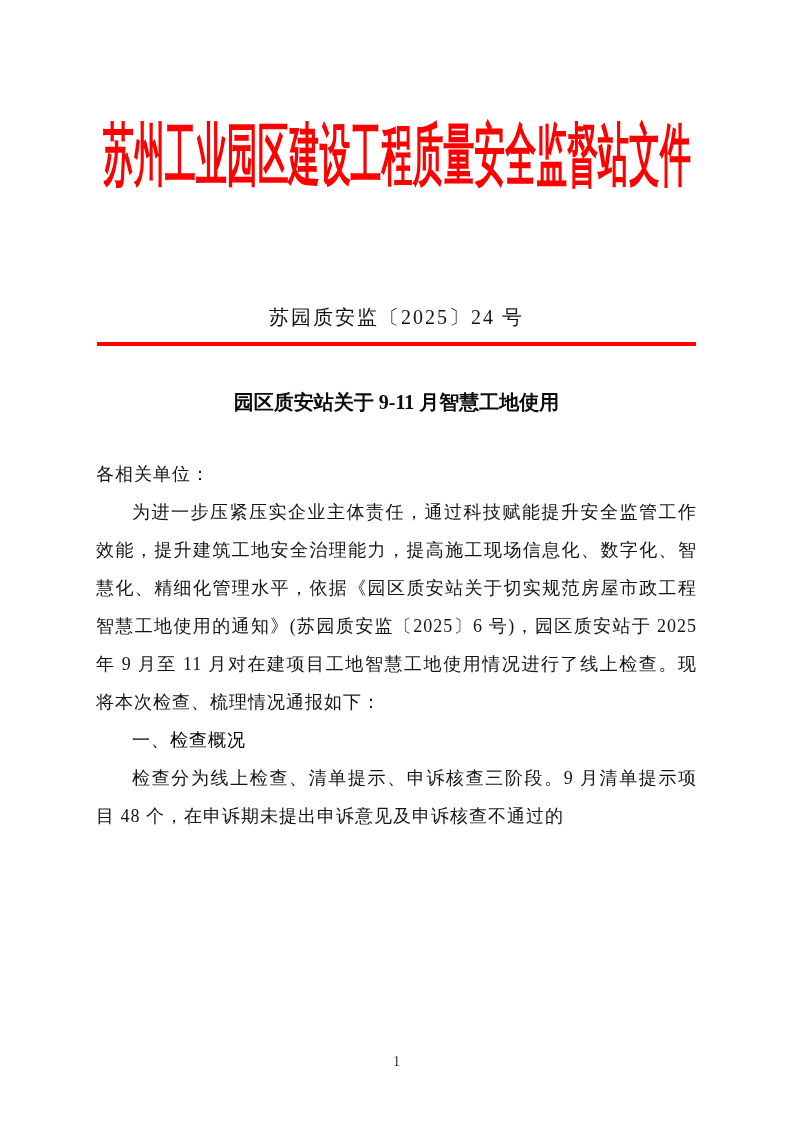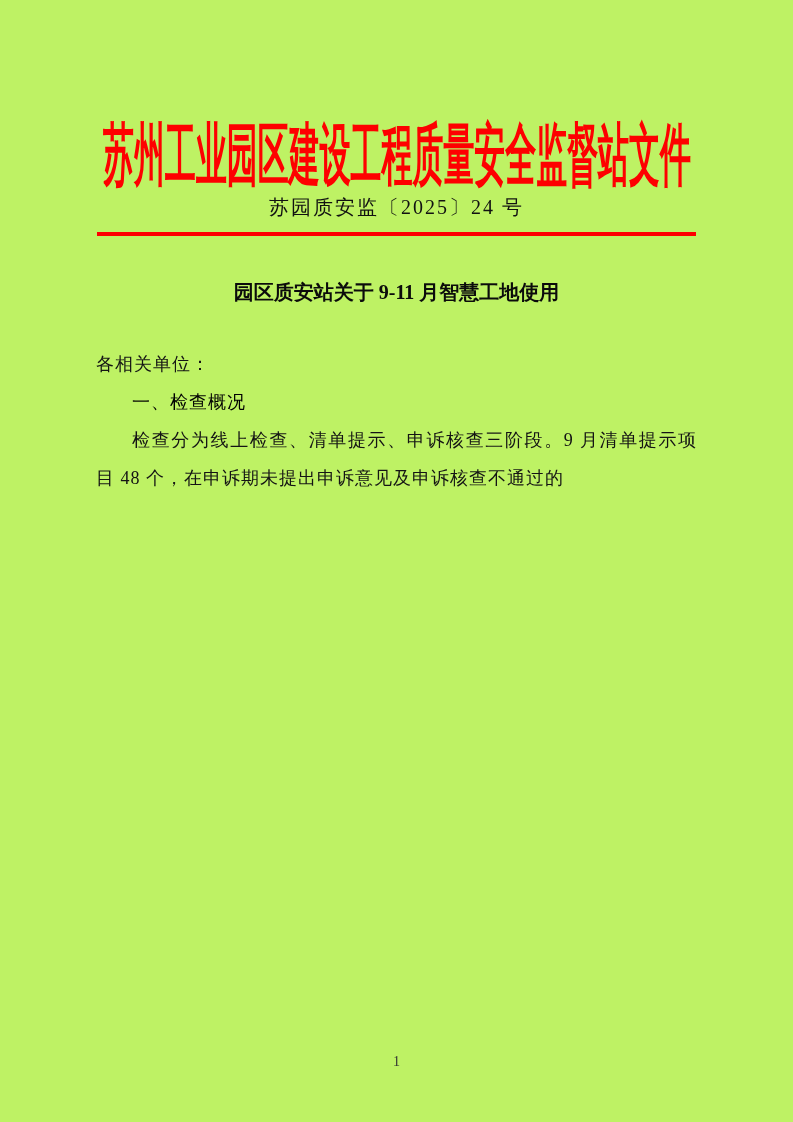--- a/index.html
+++ b/index.html
@@ -1,21 +1,21 @@
 <!DOCTYPE html>
 <html><head>
 <meta charset="utf-8">
 <style>
   * { margin: 0; padding: 0; box-sizing: border-box; }
   html, body { background: #e9e9e9; }
   .page {
     width: 793px;
     height: 1122px;
     margin: 0 auto;
-    background: #bef264;
+    background: #ffffff;
     position: relative;
     overflow: hidden;
     font-family: "Liberation Serif", "DejaVu Serif", serif;
     color: #000;
   }
   .red-header-wrap {
     margin-top: 118px;
     height: 74px;
     display: flex;
     justify-content: center;
@@ -25,20 +25,21 @@
     font-size: 68px;
     line-height: 1;
     font-weight: bold;
     color: #fe0000;
     white-space: nowrap;
     transform: scaleX(0.455);
     transform-origin: center center;
     letter-spacing: 0px;
   }
   .doc-number {
+    margin-top: 110px;
     text-align: center;
     font-size: 20px;
     line-height: 30px;
     letter-spacing: 2px;
     color: #111;
   }
   .red-line {
     margin: 10px 97px 0 97px;
     height: 4px;
     background: #fe0000;
@@ -92,19 +93,20 @@
   <div class="doc-number">苏园质安监〔2025〕24 号</div>
 
   <div class="red-line"></div>
 
   <div class="doc-title">
     <div>园区质安站关于 9-11 月智慧工地使用</div>
   </div>
 
   <div class="body-text">
     <p class="salutation">各相关单位：</p>
+    <p class="para">为进一步压紧压实企业主体责任，通过科技赋能提升安全监管工作效能，提升建筑工地安全治理能力，提高施工现场信息化、数字化、智慧化、精细化管理水平，依据《园区质安站关于切实规范房屋市政工程智慧工地使用的通知》(苏园质安监〔2025〕6 号)，园区质安站于 2025 年 9 月至 11 月对在建项目工地智慧工地使用情况进行了线上检查。现将本次检查、梳理情况通报如下：</p>
     <p class="para section-heading">一、检查概况</p>
     <p class="para">检查分为线上检查、清单提示、申诉核查三阶段。9 月清单提示项目 48 个，在申诉期未提出申诉意见及申诉核查不通过的</p>
   </div>
 
   <div class="page-number">1</div>
 
 </div>
 
 </body></html>

